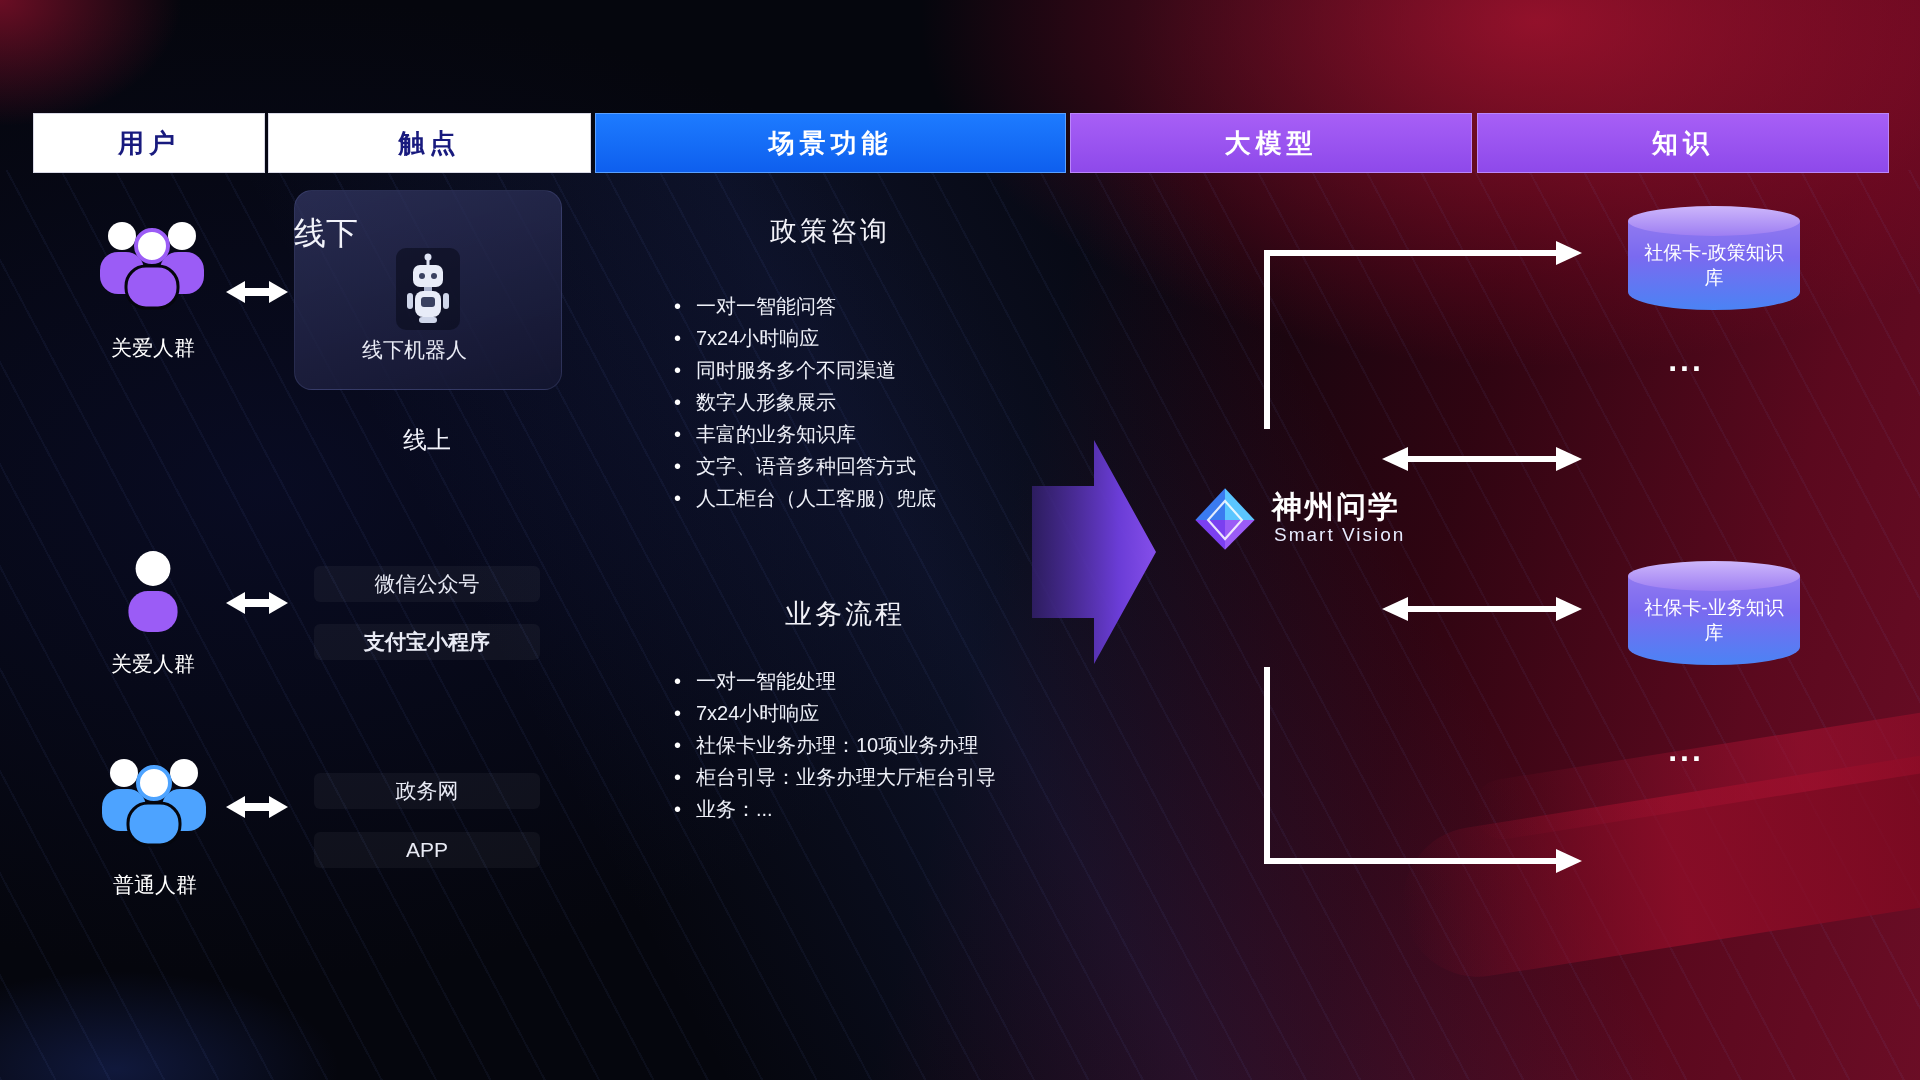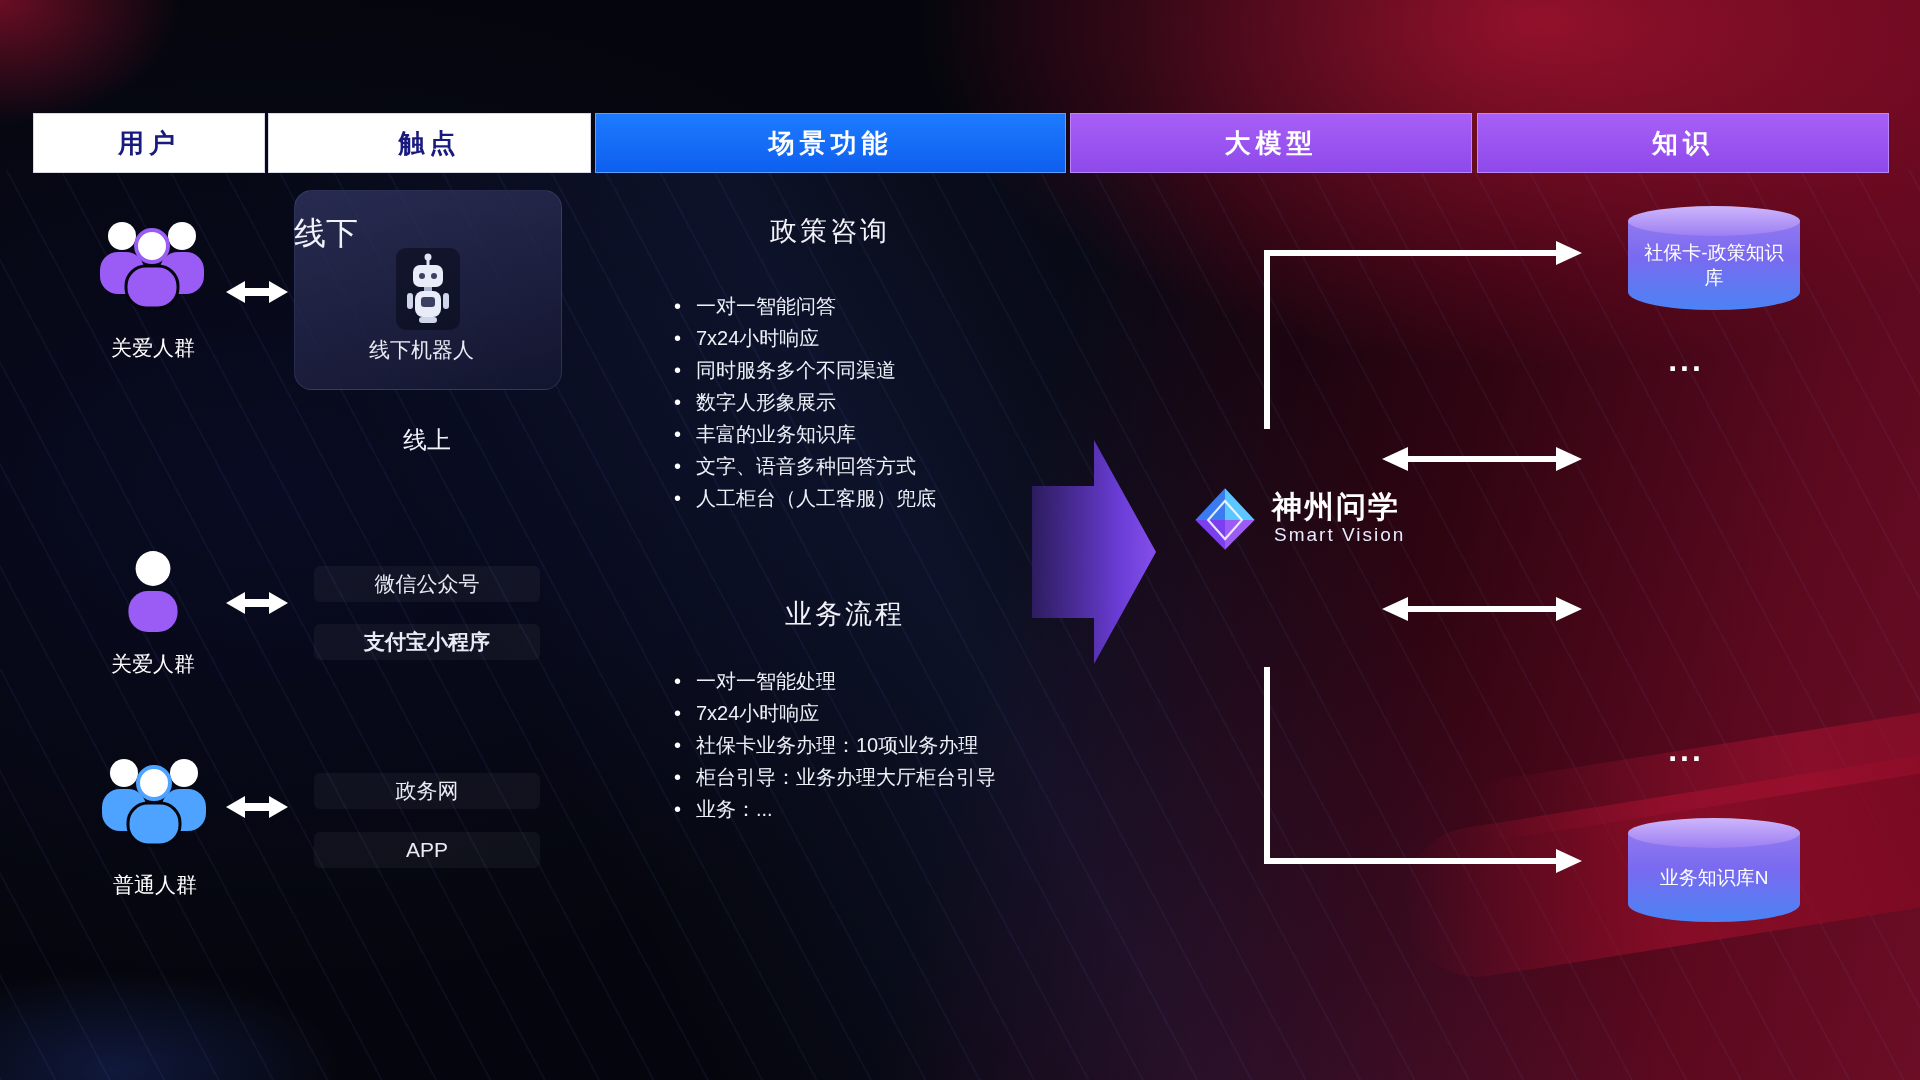--- a/index.html
+++ b/index.html
@@ -29,21 +29,21 @@
   
   .ulabel{position:absolute;width:150px;text-align:center;color:#fff;font-size:21px;z-index:5;}
   .icon-wrap{position:absolute;z-index:5;}
   
   .tcard{position:absolute;left:294px;top:190px;width:266px;height:198px;border-radius:18px;z-index:5;
          background:linear-gradient(160deg, rgba(54,58,104,.70), rgba(20,22,48,.92));
          border:1px solid rgba(130,140,210,.18);}
   .tcard-title{position:absolute;left:294px;top:212px;width:266px;text-align:left;color:#f2f3fa;font-size:32px;z-index:6;}
   .robot-pad{position:absolute;left:396px;top:248px;width:64px;height:82px;border-radius:10px;
              background:rgba(8,10,24,.55);display:flex;align-items:center;justify-content:center;z-index:6;}
-  .robot-label{position:absolute;left:294px;top:336px;width:241px;text-align:center;color:#e9ebf5;font-size:21px;z-index:6;padding-left:7px;}
+  .robot-label{position:absolute;left:294px;top:336px;width:241px;text-align:center;color:#e9ebf5;font-size:21px;z-index:6;}
   .online-title{position:absolute;left:294px;top:424px;width:266px;text-align:center;color:#f2f3fa;font-size:24px;z-index:5;}
   .channel{position:absolute;left:314px;width:226px;height:36px;display:flex;align-items:center;justify-content:center;
            color:#e9ebf5;font-size:21px;background:rgba(255,255,255,.045);border-radius:6px;z-index:5;}
   
   .sec-title{position:absolute;width:400px;text-align:center;color:#f2f2f8;font-size:27px;letter-spacing:3px;z-index:5;}
   .bullets{position:absolute;list-style:none;margin:0;padding:0;z-index:5;}
   .bullets li{position:relative;padding-left:24px;margin-bottom:10px;line-height:22px;font-size:20px;color:#eef0f8;}
   .bullets li::before{content:"\2022";position:absolute;left:2px;top:0;color:#ffffff;}
   
   .logo-icon{position:absolute;left:1189px;top:484px;z-index:6;}
@@ -219,20 +219,20 @@
   </div>
   <div class="logo-name">神州问学</div>
   <div class="logo-sub">Smart Vision</div>
 
   <div class="cyl" style="left:1600px;top:206px;">
     <div class="body"></div>
     <div class="cap"></div>
     <div class="label">社保卡-政策知识库</div>
   </div>
   <div class="dots" style="left:1600px;top:342px;">...</div>
-  <div class="dots" style="left:1600px;top:732px;">...</div>
-  <div class="cyl" style="left:1600px;top:818px;">
+  <div class="cyl" style="left:1600px;top:561px;">
     <div class="body"></div>
     <div class="cap"></div>
-    <div class="label">业务知识库N</div>
-  </div>
+    <div class="label">社保卡-业务知识库</div>
+  </div>
+  <div class="dots" style="left:1600px;top:732px;">...</div>
 
 </div>
 
 </body></html>

